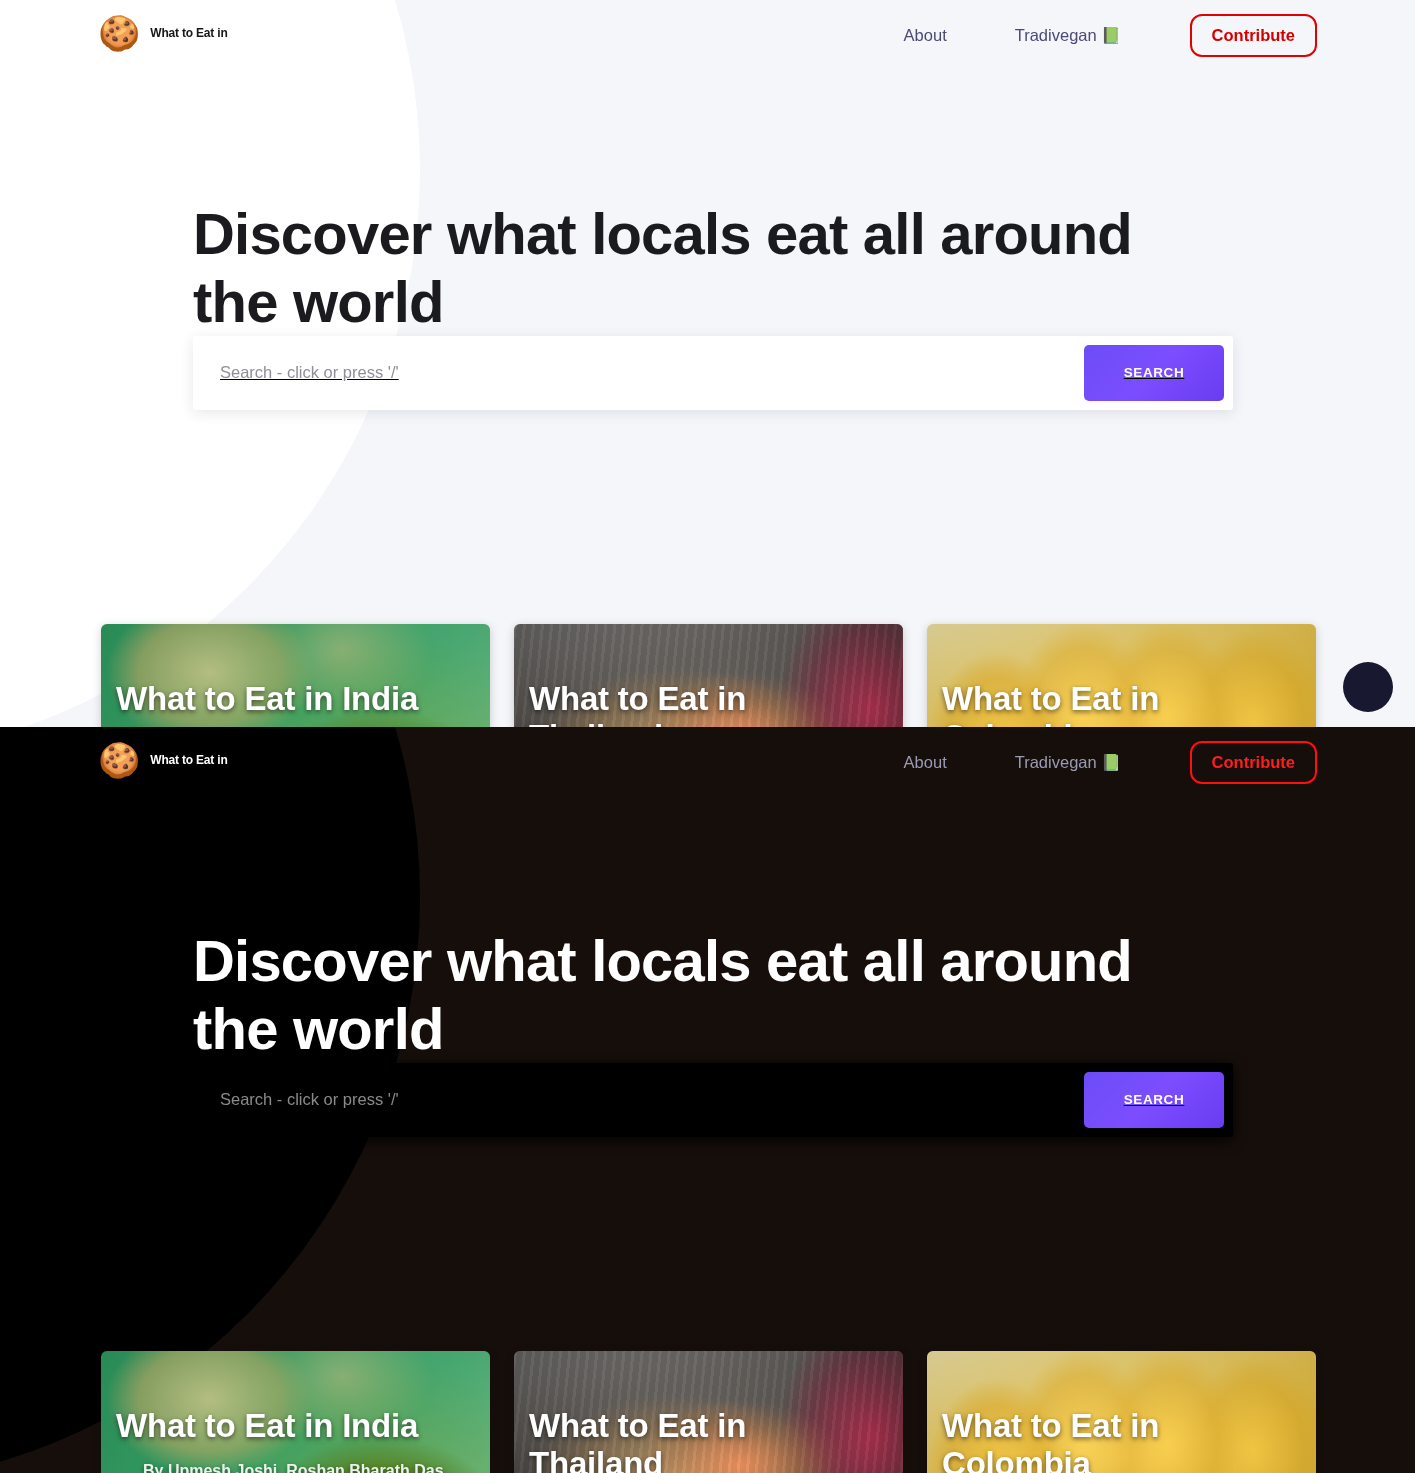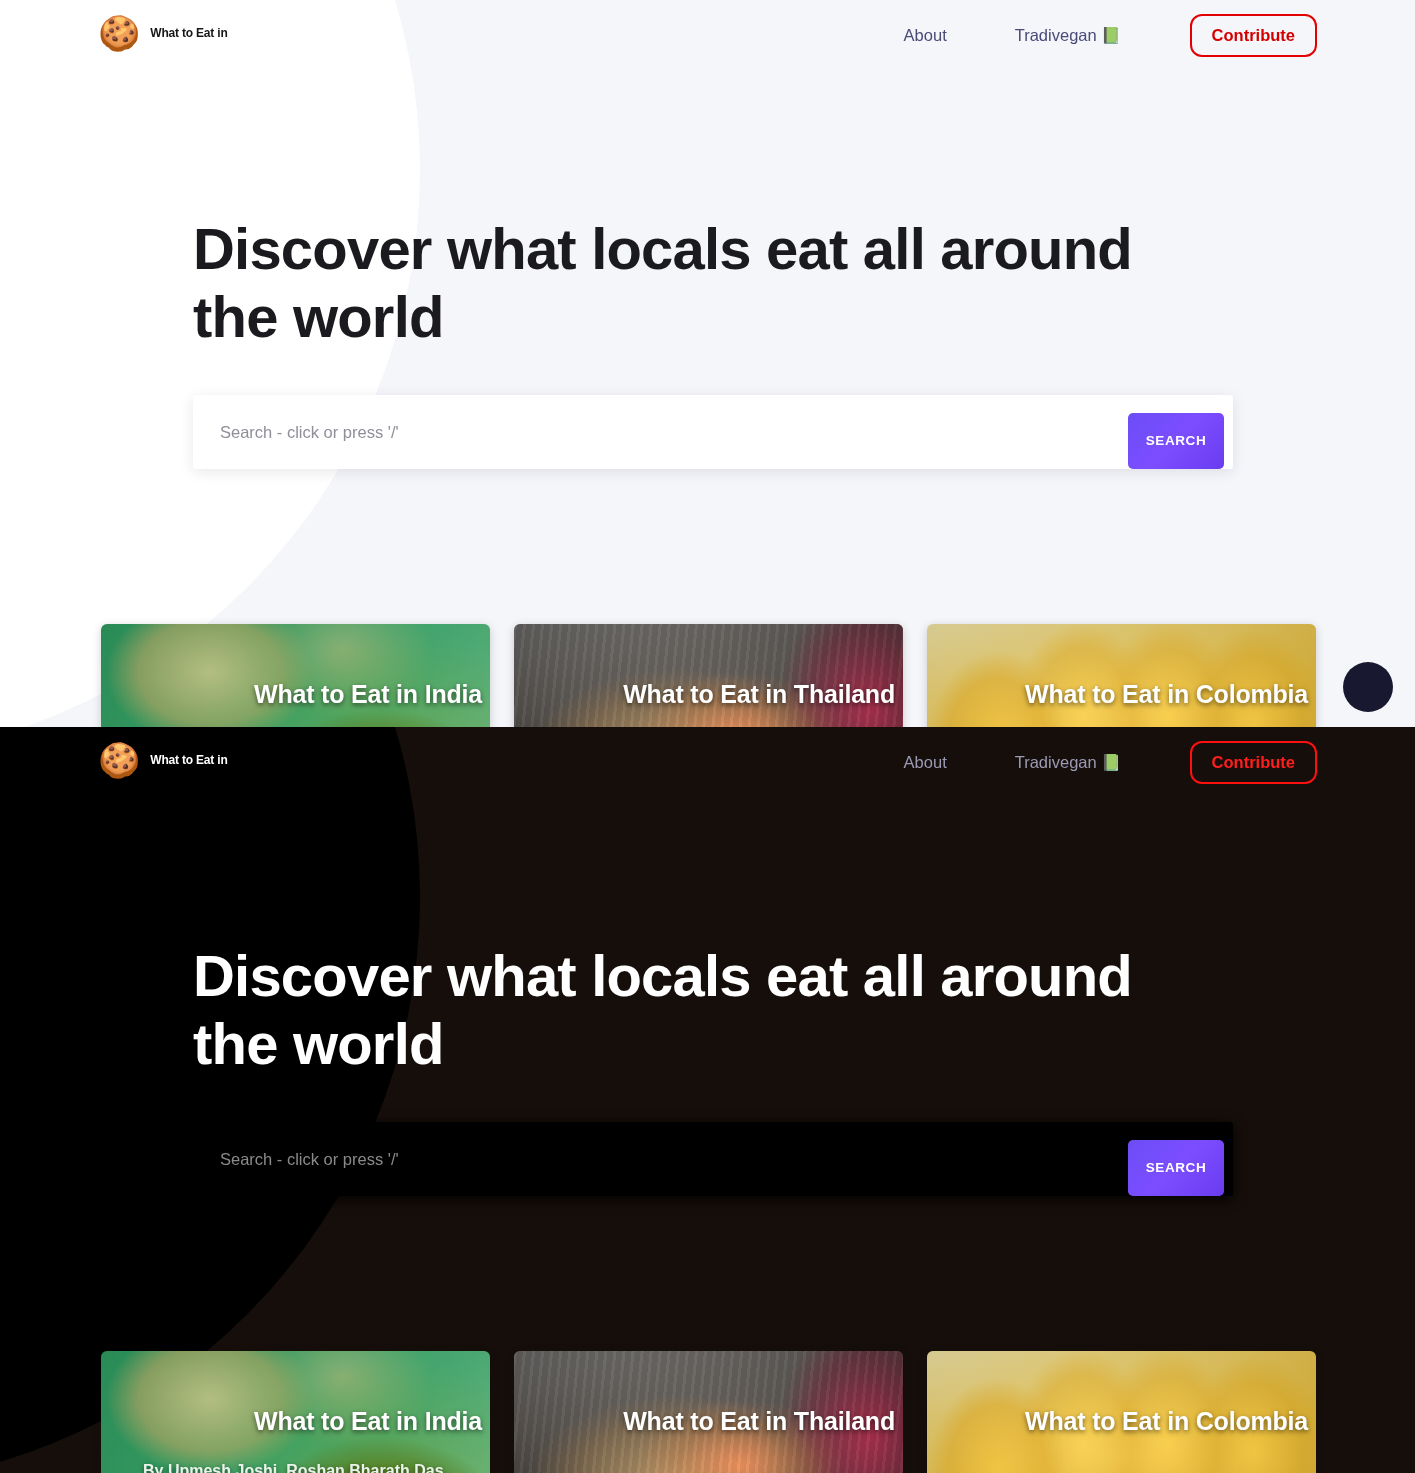--- a/index.html
+++ b/index.html
@@ -124,44 +124,44 @@
     text-decoration: none;
     white-space: nowrap;
   }
   .theme-light .contribute-btn { color: #d40000; border: 2px solid #e30000; }
   .theme-dark  .contribute-btn { color: #ff1e1e; border: 2px solid #ff1010; }
 
   
   .hero {
     position: absolute;
     left: 193px;
-    top: 215px;
+    top: 200px;
     width: 1040px;
     z-index: 5;
   }
   .hero-title {
     margin: 0;
     font-size: 58px;
     line-height: 1.17;
     font-weight: bold;
     letter-spacing: -0.8px;
     max-width: 1030px;
   }
   .theme-light .hero-title { color: #1b1b1f; }
   .theme-dark  .hero-title { color: #ffffff; }
 
   .searchbar {
-    margin-top: 44px;
     width: 1040px;
     height: 74px;
     border-radius: 3px;
     display: flex;
-    align-items: flex-end;
+    align-items: center;
     position: relative;
     box-sizing: border-box;
+    text-decoration: underline;
   }
   .theme-light .searchbar {
     background: #ffffff;
     box-shadow: 0 3px 14px rgba(30,30,60,0.10);
   }
   .theme-dark .searchbar {
     background: #000000;
     box-shadow: 0 3px 14px rgba(0,0,0,0.9);
   }
   .search-input {
@@ -173,21 +173,21 @@
     font-size: 16.5px;
     padding: 0 0 0 27px;
     height: 72px;
   }
   .theme-light .search-input { color: #2b2b33; }
   .theme-dark  .search-input { color: #e6e6e6; }
   .theme-light .search-input::placeholder { color: #8f8f99; }
   .theme-dark  .search-input::placeholder { color: #8a8a8a; }
 
   .search-btn {
-    width: 96px;
+    width: 140px;
     height: 56px;
     margin-right: 9px;
     border: none;
     border-radius: 5px;
     background: linear-gradient(135deg, #6c4df6 0%, #7c4dff 50%, #6a3cf0 100%);
     color: #ffffff;
     font-family: "Liberation Sans", sans-serif;
     font-size: 13.5px;
     font-weight: bold;
     letter-spacing: 0.6px;
@@ -212,27 +212,27 @@
     overflow: hidden;
     flex: 0 0 auto;
     box-shadow: 0 2px 10px rgba(0,0,0,0.18);
   }
   .card-photo { position: absolute; inset: 0; }
   .card-title {
     position: absolute;
     left: 0;
     right: 0;
     top: 56px;
-    text-align: right;
+    text-align: left;
     color: #ffffff;
-    font-size: 25px;
+    font-size: 33px;
     font-weight: bold;
     letter-spacing: -0.2px;
     text-shadow: 0 2px 5px rgba(0,0,0,0.55);
-    padding: 0 8px;
+    padding: 0 15px;
   }
   .card-byline {
     position: absolute;
     left: 0;
     right: 0;
     top: 110px;
     text-align: center;
     color: #eaf3ea;
     font-size: 16px;
     font-weight: bold;

